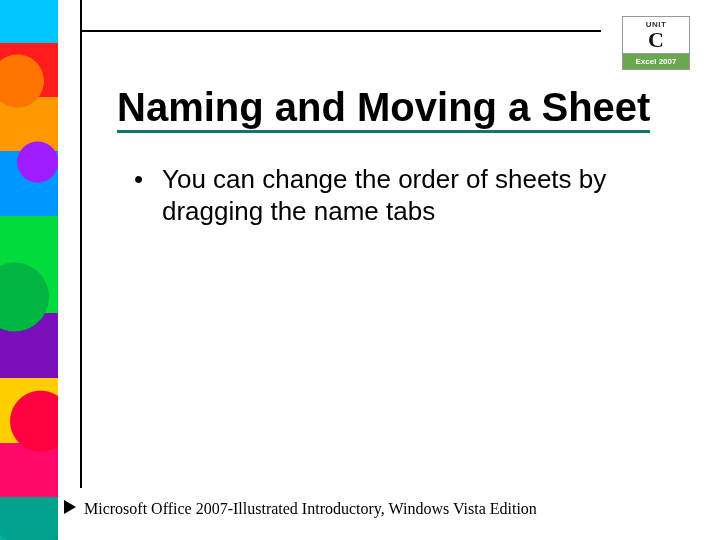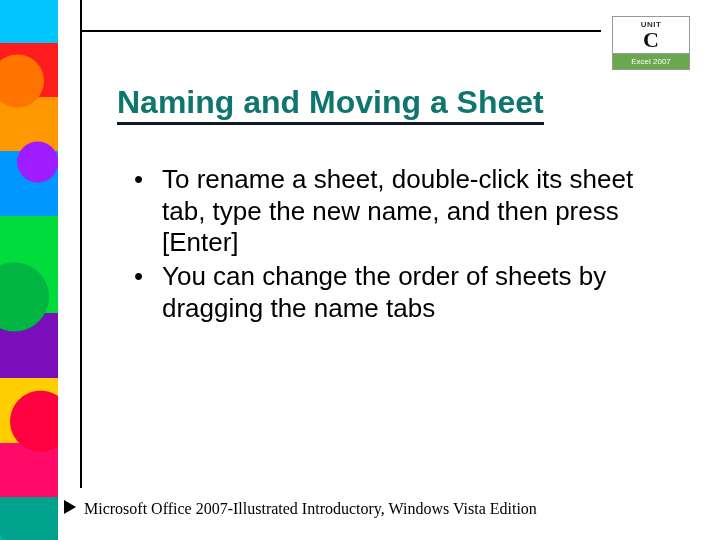--- a/index.html
+++ b/index.html
@@ -51,21 +51,21 @@
   .hline-top {
     position: absolute;
     left: 81px; top: 30px;
     width: 520px; height: 2px;
     background: #000;
   }
   
   .badge {
     position: absolute;
     right: 30px; top: 16px;
-    width: 78px;
+    width: 68px;
     border: 1px solid #999;
     background: #fca5a5;
     font-family: Arial, sans-serif;
   }
   .badge-top {
     display: flex; flex-direction: column; align-items: center;
     padding: 3px 0 2px 0;
     background: #fff;
   }
   .badge-unit {
@@ -76,30 +76,30 @@
     font-family: "Times New Roman", serif;
     color: #111;
   }
   .badge-bot {
     background: #6aa84f;
     color: #fff;
     font-size: 8px;
     padding: 3px 0;
     text-align: center;
     border-top: 1px solid #999;
-    font-weight: normal;
+    font-weight: bold;
   }
   
   .title {
     position: absolute;
     left: 117px; top: 86px;
-    font-size: 32px;
+    font-size: 40px;
     font-weight: bold;
-    color: #0f766e;
-    border-bottom: 3px solid #0f172a;
+    color: #000000;
+    border-bottom: 3px solid #0f766e;
     padding-bottom: 2px;
     line-height: 1.05;
   }
   
   .bullets {
     position: absolute;
     left: 128px; top: 164px;
     width: 548px;
     font-size: 26px;
     color: #000;
@@ -149,21 +149,20 @@
     <div class="badge-top">
       <div class="badge-unit">UNIT</div>
       <div class="badge-letter">C</div>
     </div>
     <div class="badge-bot">Excel 2007</div>
   </div>
 
   <div class="title">Naming and Moving a Sheet</div>
 
   <ul class="bullets">
-    <li>To rename a sheet, double-click its sheet tab, type the new name, and then press [Enter]</li>
     <li>You can change the order of sheets by dragging the name tabs</li>
   </ul>
 
   <div class="footer-wrap">
     <div class="footer-arrow"></div>
     <div class="footer-text">Microsoft Office 2007-Illustrated Introductory, Windows Vista Edition</div>
   </div>
 
 </div>
 

